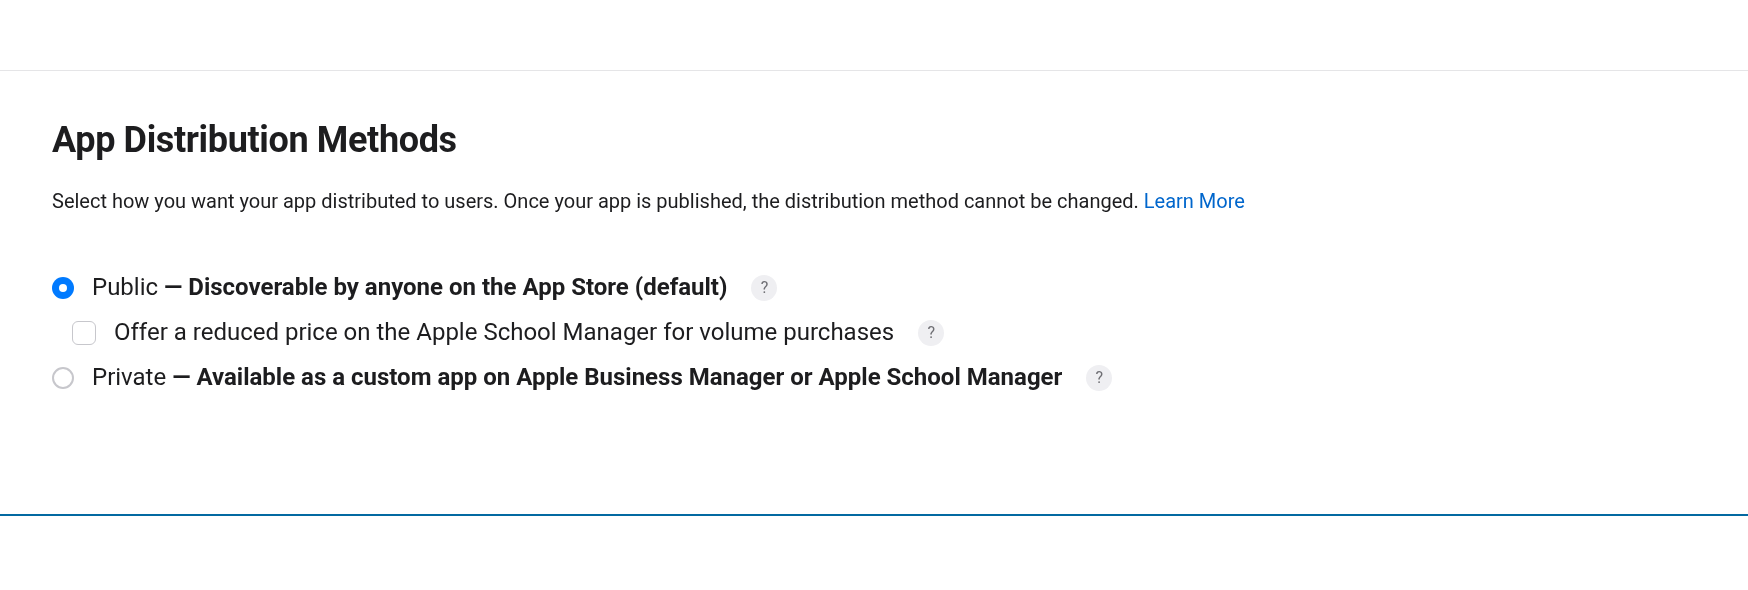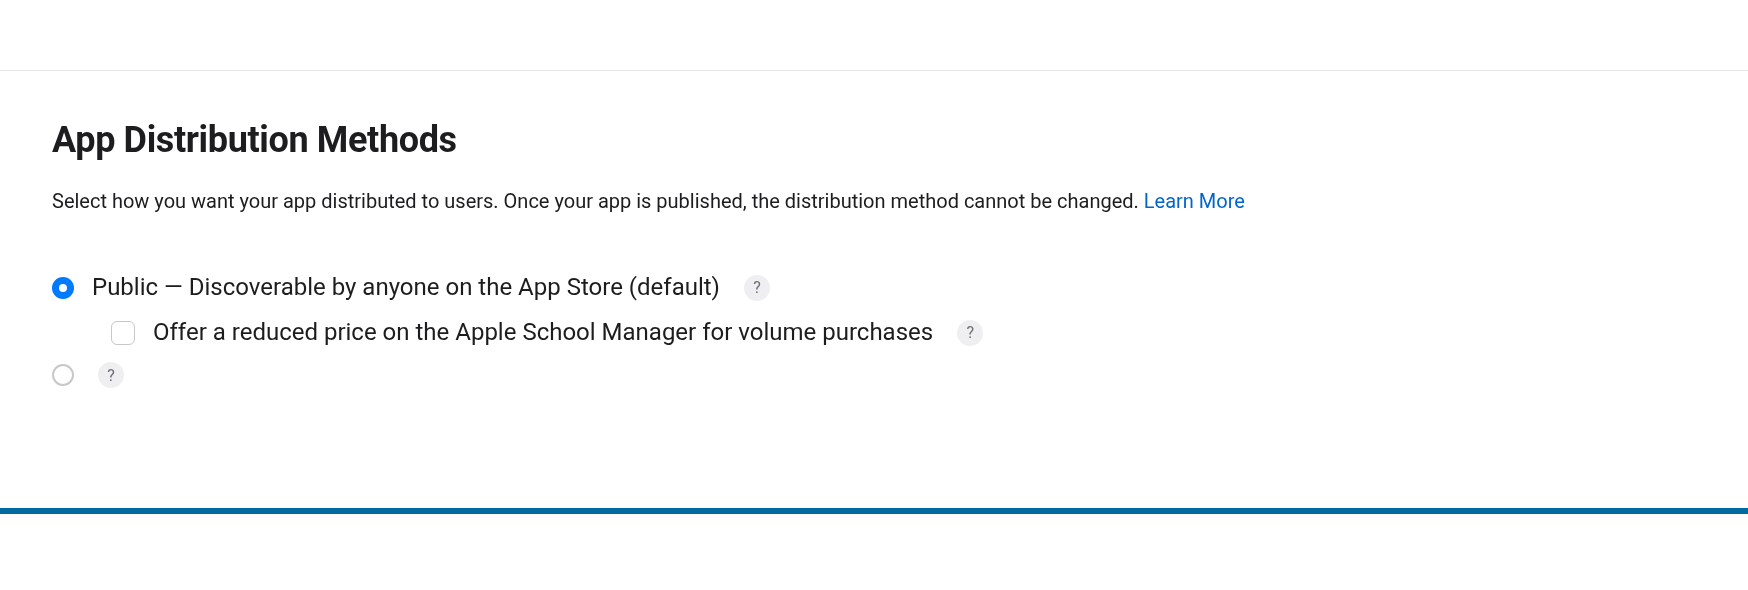--- a/index.html
+++ b/index.html
@@ -8,21 +8,21 @@
       box-sizing: border-box;
     }
     body {
       font-family: -apple-system, BlinkMacSystemFont, "Segoe UI", Roboto, Helvetica, Arial, sans-serif;
       background: #fff;
       color: #1d1d1f;
       width: 1748px;
     }
     .section {
       border-top: 1px solid #e5e5e7;
-      border-bottom: 6px solid #0369a1;
+      border-bottom: 2px solid #0369a1;
       padding: 48px 0 120px 0;
       margin-top: 70px;
     }
     .content {
       padding: 0 52px;
     }
     h2.heading {
       font-size: 36px;
       font-weight: 700;
       letter-spacing: -0.01em;
@@ -78,27 +78,27 @@
     }
     .option-text {
       font-size: 24px;
       line-height: 1.3;
       color: #1d1d1f;
     }
     .option-text .strong {
       font-weight: 400;
     }
     .option-text .dash {
-      font-weight: 400;
+      font-weight: 700;
     }
     .sub-row {
       display: flex;
       align-items: center;
       gap: 18px;
-      margin-left: 59px;
+      margin-left: 20px;
     }
     .checkbox {
       width: 24px;
       height: 24px;
       border: 1.5px solid #c7c7cc;
       border-radius: 6px;
       background: #fff;
       flex-shrink: 0;
       cursor: pointer;
     }
@@ -141,19 +141,22 @@
       </div>
 
       <div class="sub-row">
         <span class="checkbox"></span>
         <span class="option-text">Offer a reduced price on the Apple School Manager for volume purchases</span>
         <span class="help">?</span>
       </div>
 
       <div class="option-row">
         <span class="radio"></span>
+        <span class="option-text">
+          <span class="strong">Private</span><span class="dash"> — Available as a custom app on Apple Business Manager or Apple School Manager</span>
+        </span>
         <span class="help">?</span>
       </div>
 
     </div>
 
   </div>
 </div>
 
 </body></html>

